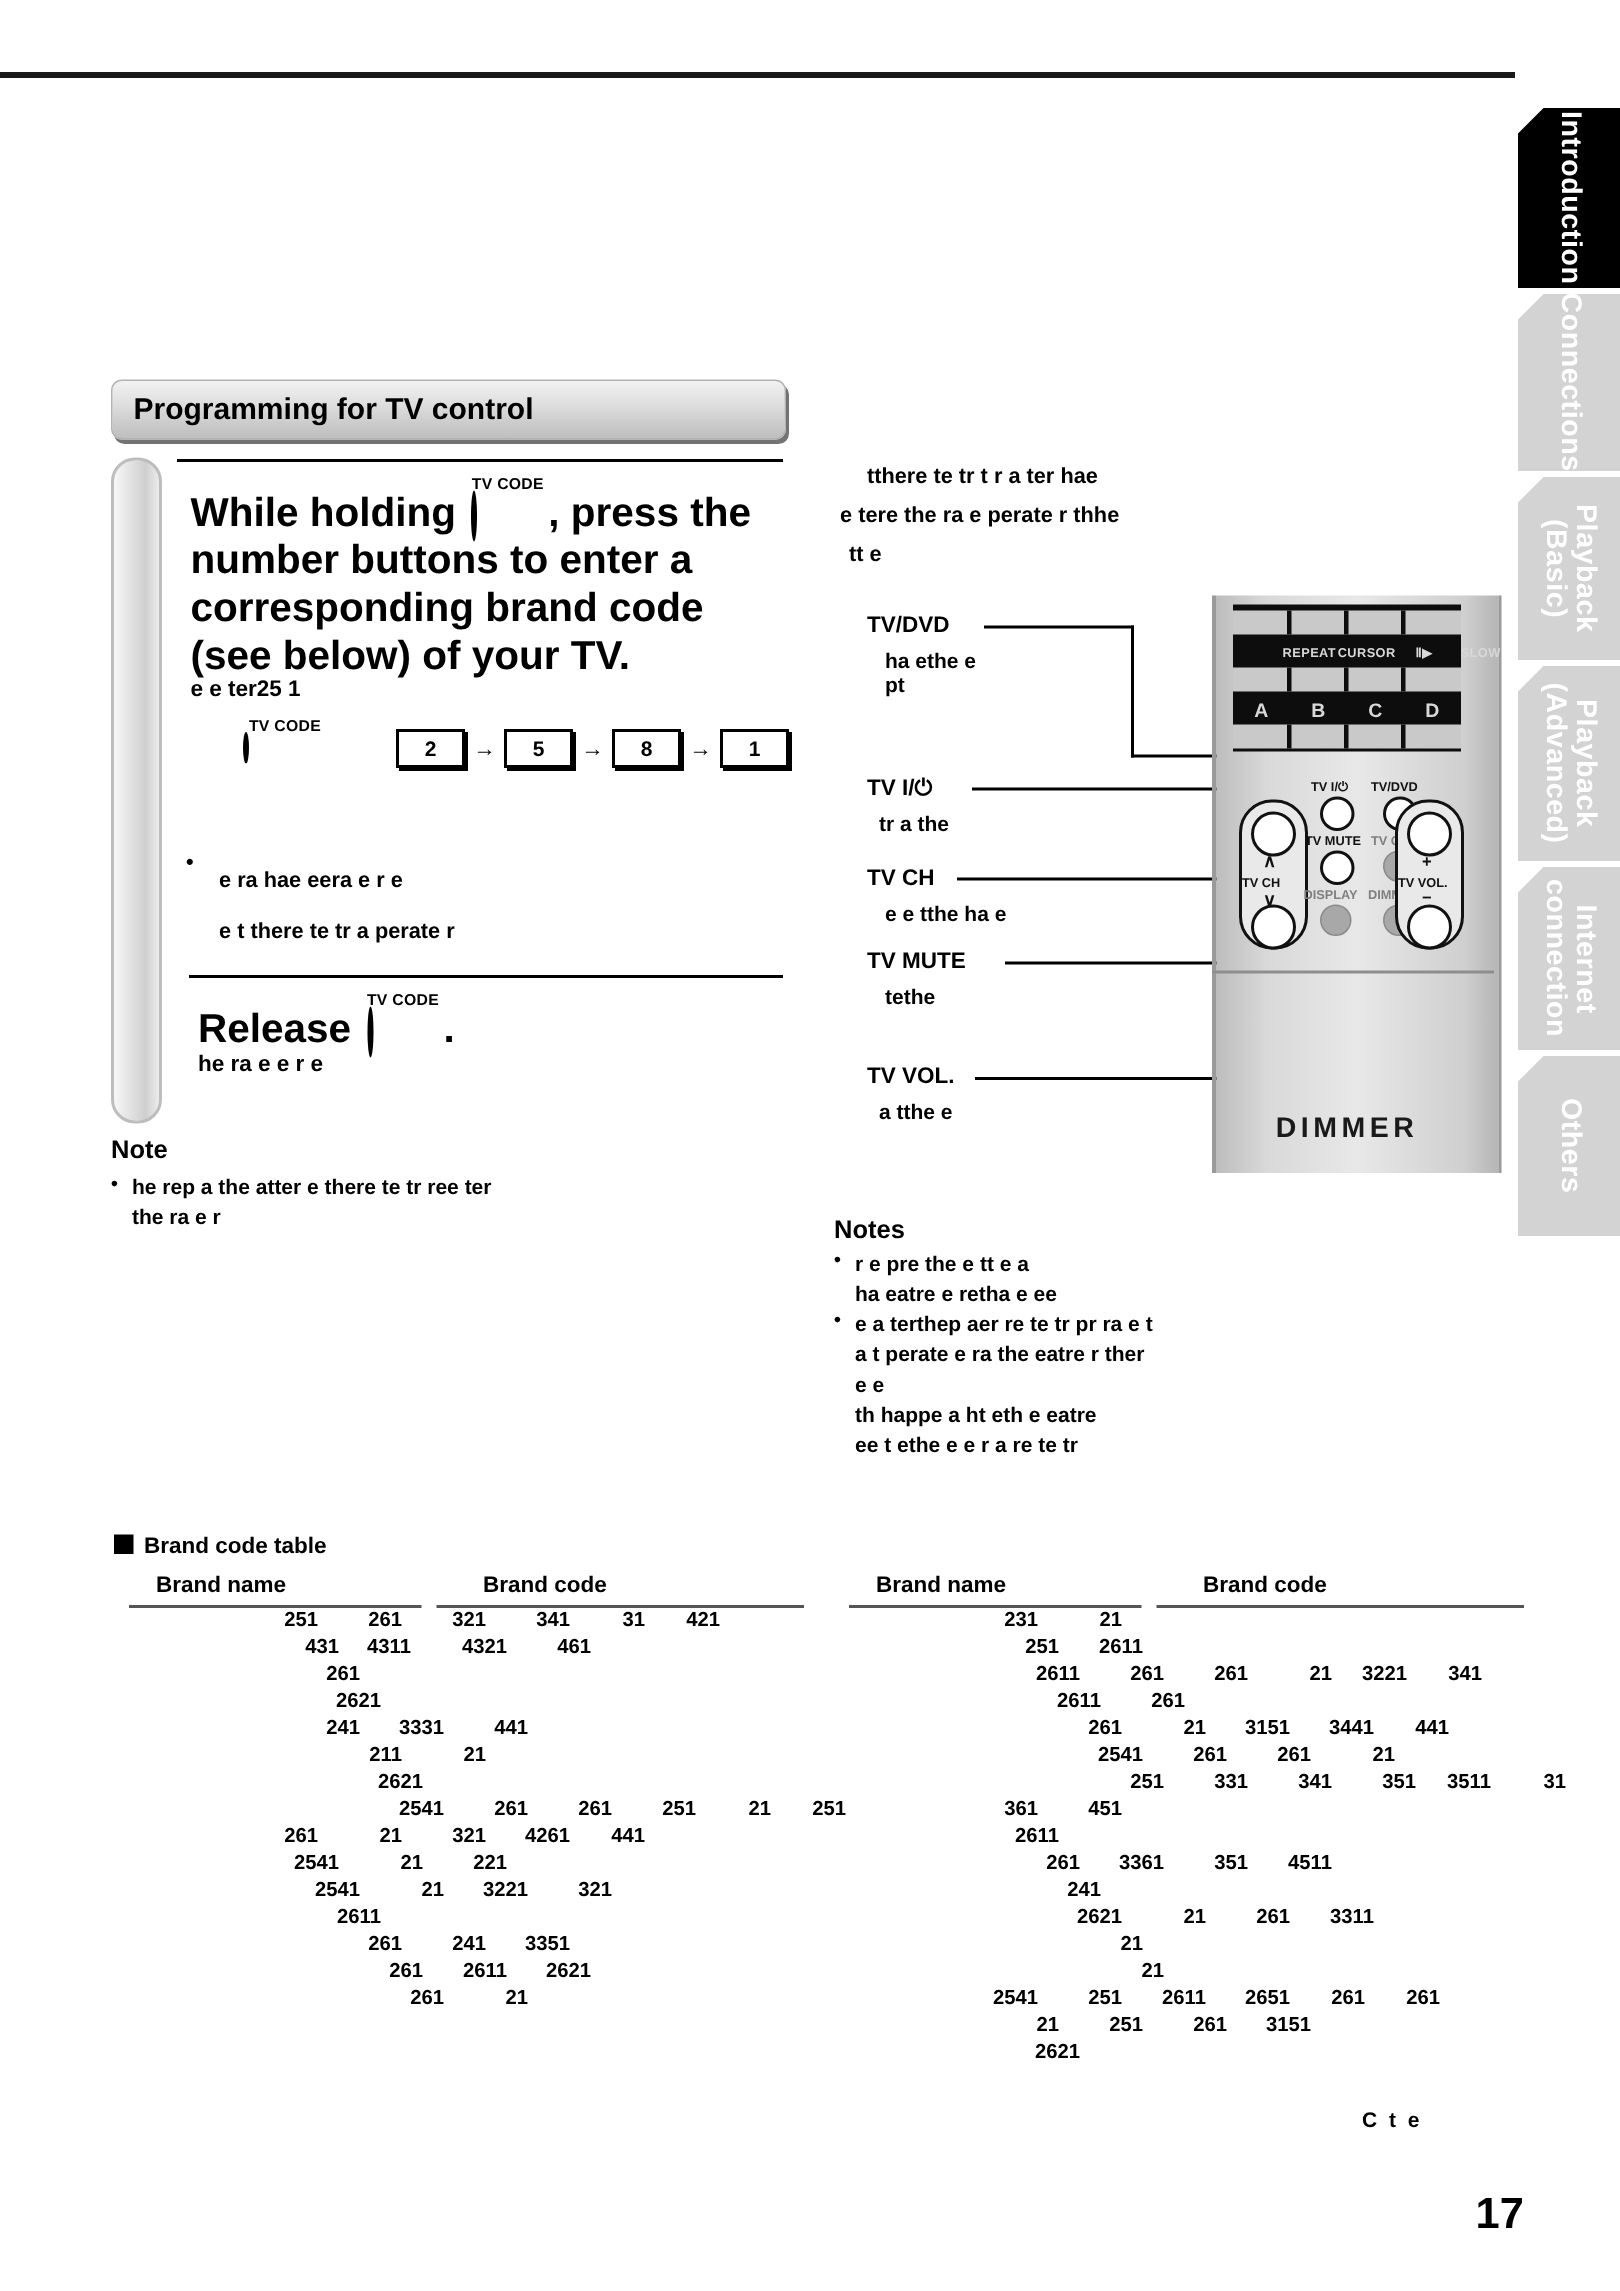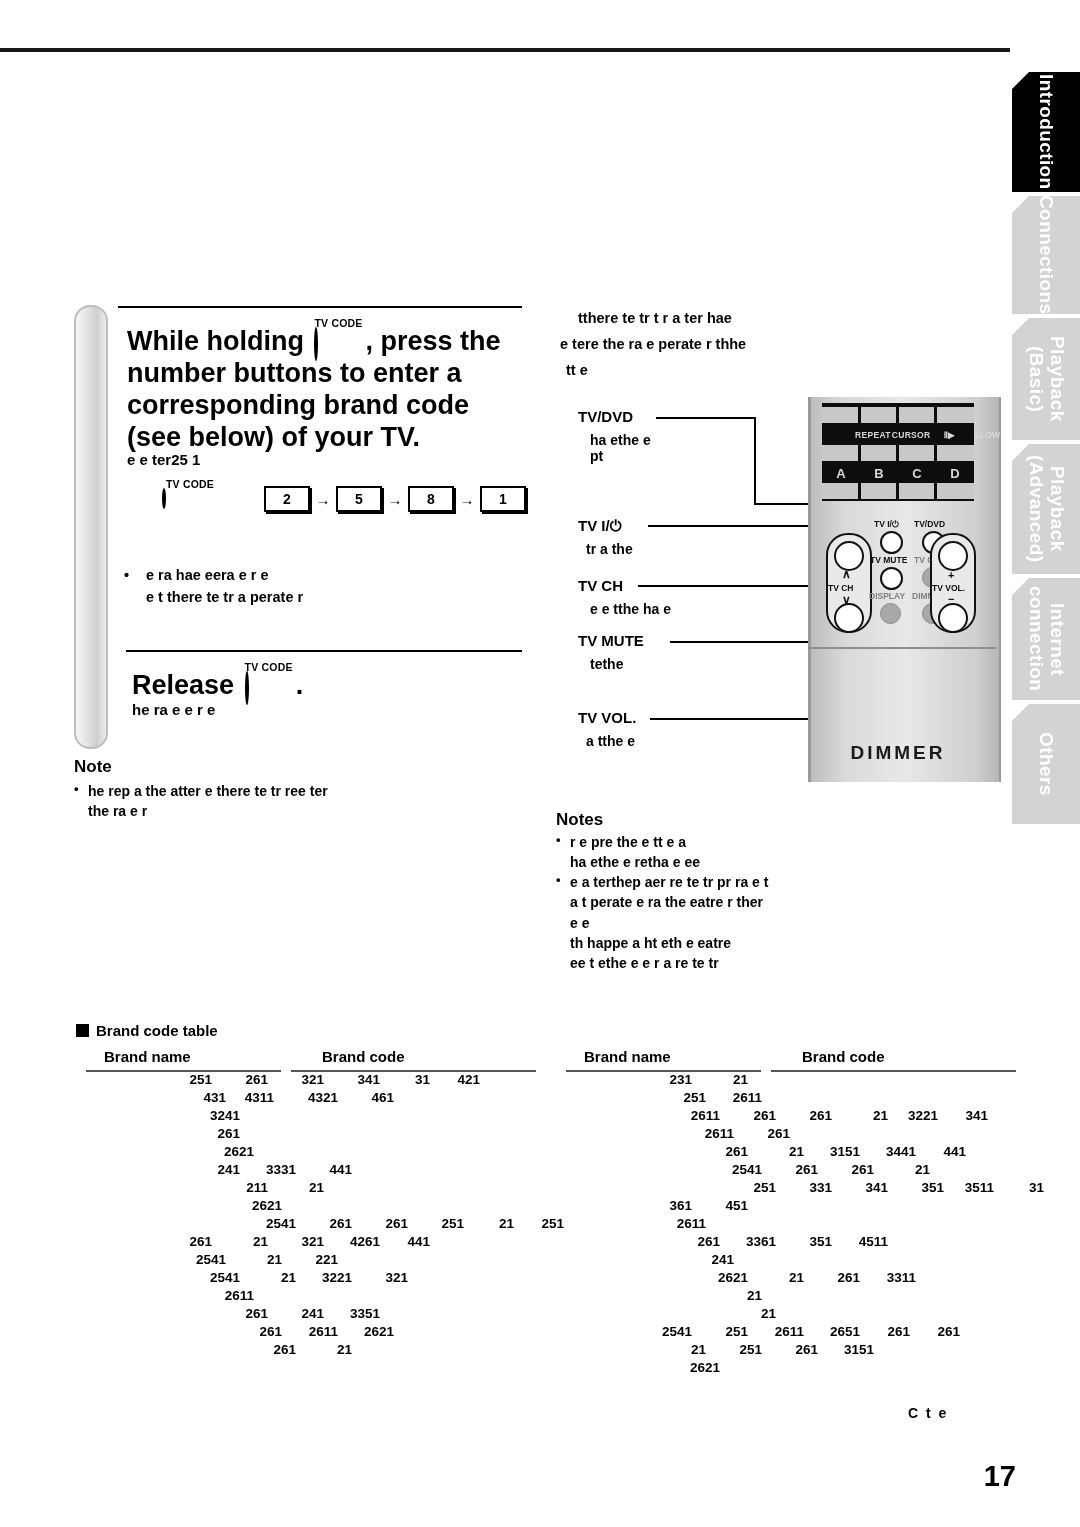--- a/index.html
+++ b/index.html
@@ -78,21 +78,21 @@
   .keybox{
     width:42px;height:22px;border:2px solid #000;background:#fff;
     display:flex;align-items:center;justify-content:center;
     font-size:14px;font-weight:bold;
     box-shadow:2px 2px 0 #000;
   }
   .arrow{width:26px;text-align:center;font-size:15px;font-weight:bold;}
 
   .bullet-row{position:absolute;font-size:14.5px;font-weight:bold;line-height:1.5;}
   .bullet-row .dot{position:absolute;left:0;top:0;}
-  .bullet-row .txt{display:block;padding-left:22px;}
+  .bullet-row .txt{display:block;padding-left:22px;margin-top:12px;}
 
   .note-h{position:absolute;font-size:17px;font-weight:bold;}
   .note-li{position:absolute;font-size:14px;font-weight:bold;line-height:1.45;}
   .note-li .dot{position:absolute;left:0;top:-1px;font-size:13px;}
   .note-li .txt{display:block;padding-left:14px;white-space:pre-line;}
 
   
   .remote{position:absolute;left:800px;top:397px;width:196px;height:385px;}
   .remote .body{
     position:absolute;left:8px;top:0;width:188px;height:385px;
@@ -175,20 +175,23 @@
       </div>
       <div class="sidetab" style="height: 122px;">
         <span class="vtxt">Internet
 connection</span>
       </div>
       <div class="sidetab" style="height: 120px;">
         <span class="vtxt">Others</span>
       </div>
     </div>
 
+  <div class="banner" style="left:74px;top:253px;width:448px;">
+    <span class="btitle">Programming for TV control</span>
+  </div>
 
   <div class="stepbar"></div>
 
   <div class="hrule" style="left:118px;top:306px;width:404px;"></div>
 
   <div class="step-head" style="left:127px;top:314px;width:400px;">
     <span>While holding</span>
     <span class="tvcode-glyph" style="position:relative;top:3px;margin:0 3px;">
       <span class="cap">TV CODE</span>
       <span class="ring"></span>
@@ -343,21 +346,21 @@
       <div class="rbtn white" style="left:116px;top:86px;width:26px;height:26px;"></div>
     </div>
 
     <div class="brand">DIMMER</div>
   </div>
 
   <div class="note-h" style="left:556px;top:810px;">Notes</div>
   <div class="note-li" style="left:556px;top:832px;width:440px;">
     <span class="dot">•</span>
     <span class="txt">r  e  pre    the  e tt    e a
-ha ethe  e  retha  e ee</span>
+ha eatre  e  retha  e ee</span>
   </div>
   <div class="note-li" style="left:556px;top:872px;width:440px;">
     <span class="dot">•</span>
     <span class="txt">e a terthep aer re te  tr   pr ra e t
 a t perate  e ra   the eatre   r ther
 e e
 th  happe a   ht eth  e eatre
 ee t ethe e  e r   a re te  tr</span>
   </div>
 
@@ -380,23 +383,20 @@
         <span class="code" style="left: 298px; width: 46px;">31</span>
         <span class="code" style="left: 348px; width: 46px;">421</span>
       </div>
       <div class="row">
         <span class="code" style="left: 94px; width: 46px;">431</span>
         <span class="code" style="left: 142px; width: 46px;">4311</span>
         <span class="code" style="left: 206px; width: 46px;">4321</span>
         <span class="code" style="left: 262px; width: 46px;">461</span>
       </div>
       <div class="row">
-        <span class="code" style="left: 108px; width: 46px;">3241</span>
-      </div>
-      <div class="row">
         <span class="code" style="left: 108px; width: 46px;">261</span>
       </div>
       <div class="row">
         <span class="code" style="left: 122px; width: 46px;">2621</span>
       </div>
       <div class="row">
         <span class="code" style="left: 108px; width: 46px;">241</span>
         <span class="code" style="left: 164px; width: 46px;">3331</span>
         <span class="code" style="left: 220px; width: 46px;">441</span>
       </div>

